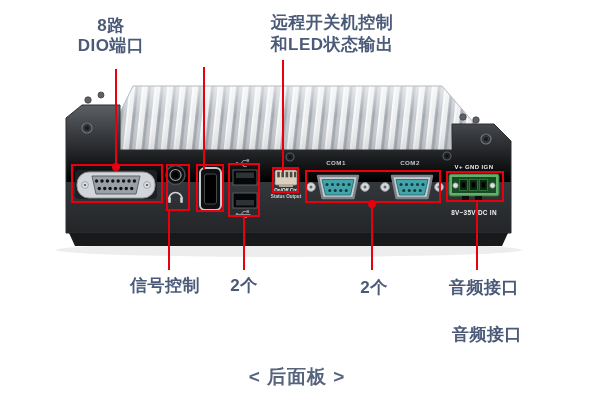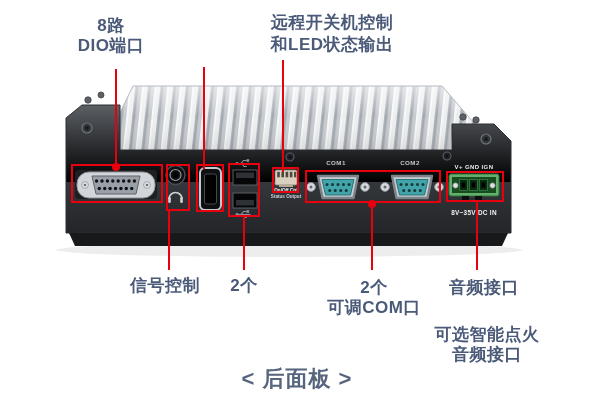--- a/index.html
+++ b/index.html
@@ -40,21 +40,21 @@
     position:absolute;
     width:8px;height:8px;
     border-radius:50%;
     background:var(--red);
   }
   #footer-label{
     position:absolute;
     left:217px;top:364px;width:160px;
     text-align:center;
     color:#56647e;
-    font-size:22px;
+    font-size:19px;
     font-weight:600;
     letter-spacing:1px;
   }
   .svg-label{
     font-family:"Liberation Sans","DejaVu Sans",sans-serif;
     font-weight:700;
   }
 </style>
 </head>
 <body>
@@ -282,24 +282,22 @@
   </div>
 
   <div class="callout" style="left:105px;top:276px;width:120px">
     <span>信号控制</span>
   </div>
   <div class="callout" style="left:184px;top:276px;width:120px">
     <span>2个</span>
   </div>
   <div class="callout" style="left:314px;top:278px;width:120px">
     <span>2个</span>
-    <span>可调COM口</span>
   </div>
   <div class="callout" style="left:424px;top:278px;width:120px">
     <span>音频接口</span>
   </div>
   <div class="callout" style="left:417px;top:325px;width:140px">
-    <span>可选智能点火</span>
     <span>音频接口</span>
   </div>
 
   <div id="footer-label">&lt; 后面板 &gt;</div>
 </div>
 
 </body></html>

